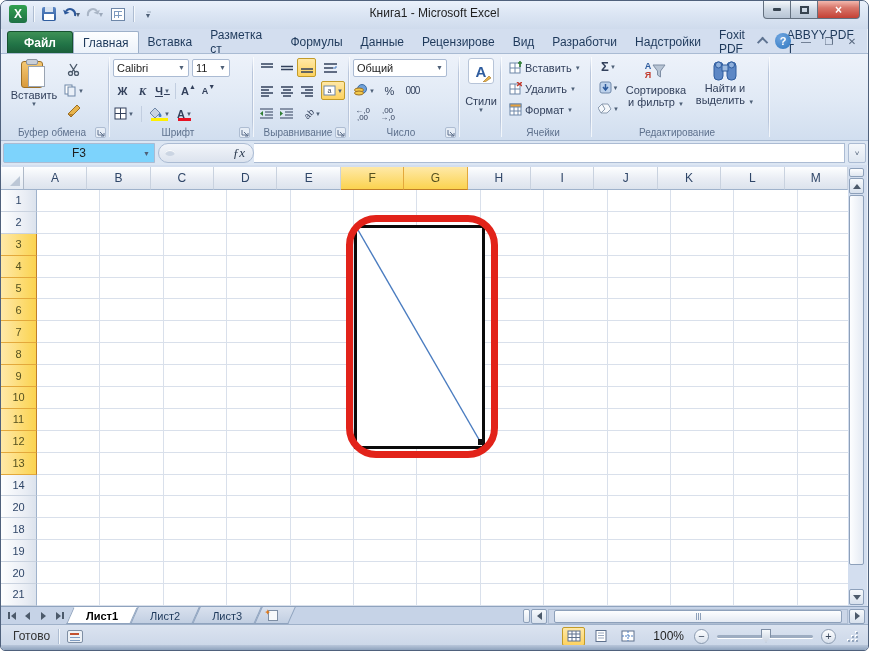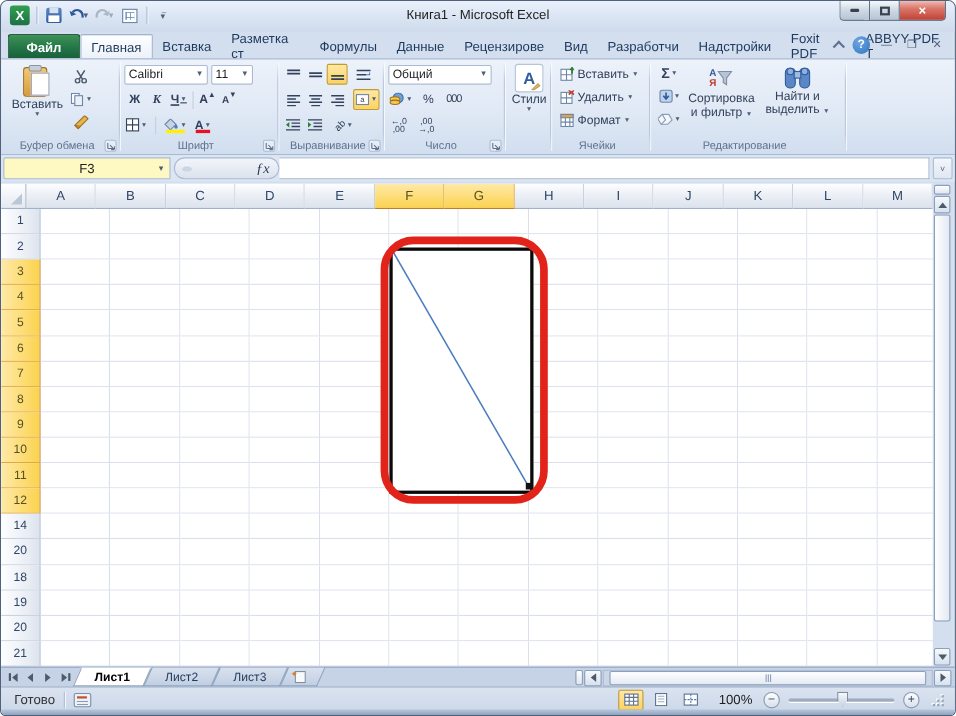--- a/index.html
+++ b/index.html
@@ -94,21 +94,21 @@
   .colorbar { position:absolute; left:3px; right:3px; bottom:2px; height:3px; }
 
   
   .decbtn { display:flex; flex-direction:column; line-height:7px; font-size:8px; color:#33415C; align-items:center; }
 
   
   .cellrow { display:flex; align-items:center; gap:3px; height:21px; font-size:11px; color:#33415C; }
 
   
   #fxbar { position:absolute; left:0; top:140px; width:100%; height:24px; background:#DCE6F3; display:flex; align-items:center; }
-  #namebox { width:152px; height:20px; margin-left:2px; background:#fef9c3; border:1px solid #ABBBD3; border-radius:2px 0 0 2px;
+  #namebox { width:152px; height:20px; margin-left:2px; background:#7dd3fc; border:1px solid #ABBBD3; border-radius:2px 0 0 2px;
      display:flex; align-items:center; justify-content:center; font-size:12px; color:#1E1E1E; position:relative; }
   #namebox .da { position:absolute; right:4px; font-size:7px; color:#4E6077; }
   #fxpill { width:96px; height:20px; background:linear-gradient(180deg,#F2F5FA,#DCE3EE); border:1px solid #ABBBD3;
      border-radius:10px; margin-left:3px; display:flex; align-items:center; position:relative; }
   #fxpill .dot { width:10px; height:6px; border-radius:50%; background:#CBD5E3; margin-left:6px; box-shadow:inset 0 1px 1px #fff; }
   #fxpill .fx { position:absolute; right:8px; font-family:"Liberation Serif",serif; font-style:italic; font-size:13px; color:#2B3A4F; }
   #fxinput { flex:1; height:20px; background:#fff; border:1px solid #ABBBD3; border-left:none; margin-right:3px; font-size:12px; padding:0 4px; color:#000; }
   #fxchev { width:18px; height:20px; margin-right:2px; border:1px solid #ABBBD3; border-radius:2px;
      background:linear-gradient(180deg,#F4F7FB,#DFE7F1); display:flex; align-items:center; justify-content:center; font-size:8px; color:#4E6077; }
 
@@ -496,21 +496,21 @@
     </div>
 
     <div class="rgroup" style="width:42px;">
       <div class="bigbtn" style="width:36px; padding-top:1px;">
         <span style="width:26px; height:26px; border:1px solid #B7C4D8; border-radius:3px; background:#fff; display:flex; align-items:center; justify-content:center; position:relative;">
           <b style="color:#2E5C9E; font-size:15px;">А</b>
           <svg width="9" height="9" viewBox="0 0 9 9" style="position:absolute; right:1px; bottom:1px;">
               <path d="M0 9 L6 3 L8 5 L2 9 Z" fill="#E8B44C" stroke="#9C6F25" stroke-width=".6"></path>
             </svg>
         </span>
-        <span class="biglabel" style="margin-top:1px;">Стили</span>
+        <span class="biglabel" style="margin-top:11px;">Стили</span>
         <span class="da6">▼</span>
       </div>
     </div>
 
     <div class="rgroup" style="width:90px; padding-left:8px;">
       <div class="cellrow">
         <svg width="13" height="13" viewBox="0 0 13 13">
             <rect x="1" y="2" width="10" height="10" fill="#fff" stroke="#6E87A8"></rect>
             <path d="M6 2 V12 M1 7 H11" stroke="#6E87A8"></path>
             <path d="M9 0 H13 M11 -2 V4" transform="translate(0,2)" stroke="#2E7D32" stroke-width="1.6"></path>
@@ -809,20 +809,36 @@
           <div class="cell"></div>
           <div class="cell"></div>
           <div class="cell"></div>
           <div class="cell"></div>
           <div class="cell"></div>
           <div class="cell"></div>
           <div class="cell"></div>
           <div class="cell"></div>
         </div>
         <div class="grow0">
+          <div class="rowh hl">13</div>
+          <div class="cell"></div>
+          <div class="cell"></div>
+          <div class="cell"></div>
+          <div class="cell"></div>
+          <div class="cell"></div>
+          <div class="cell"></div>
+          <div class="cell"></div>
+          <div class="cell"></div>
+          <div class="cell"></div>
+          <div class="cell"></div>
+          <div class="cell"></div>
+          <div class="cell"></div>
+          <div class="cell"></div>
+        </div>
+        <div class="grow0">
           <div class="rowh">14</div>
           <div class="cell"></div>
           <div class="cell"></div>
           <div class="cell"></div>
           <div class="cell"></div>
           <div class="cell"></div>
           <div class="cell"></div>
           <div class="cell"></div>
           <div class="cell"></div>
           <div class="cell"></div>

